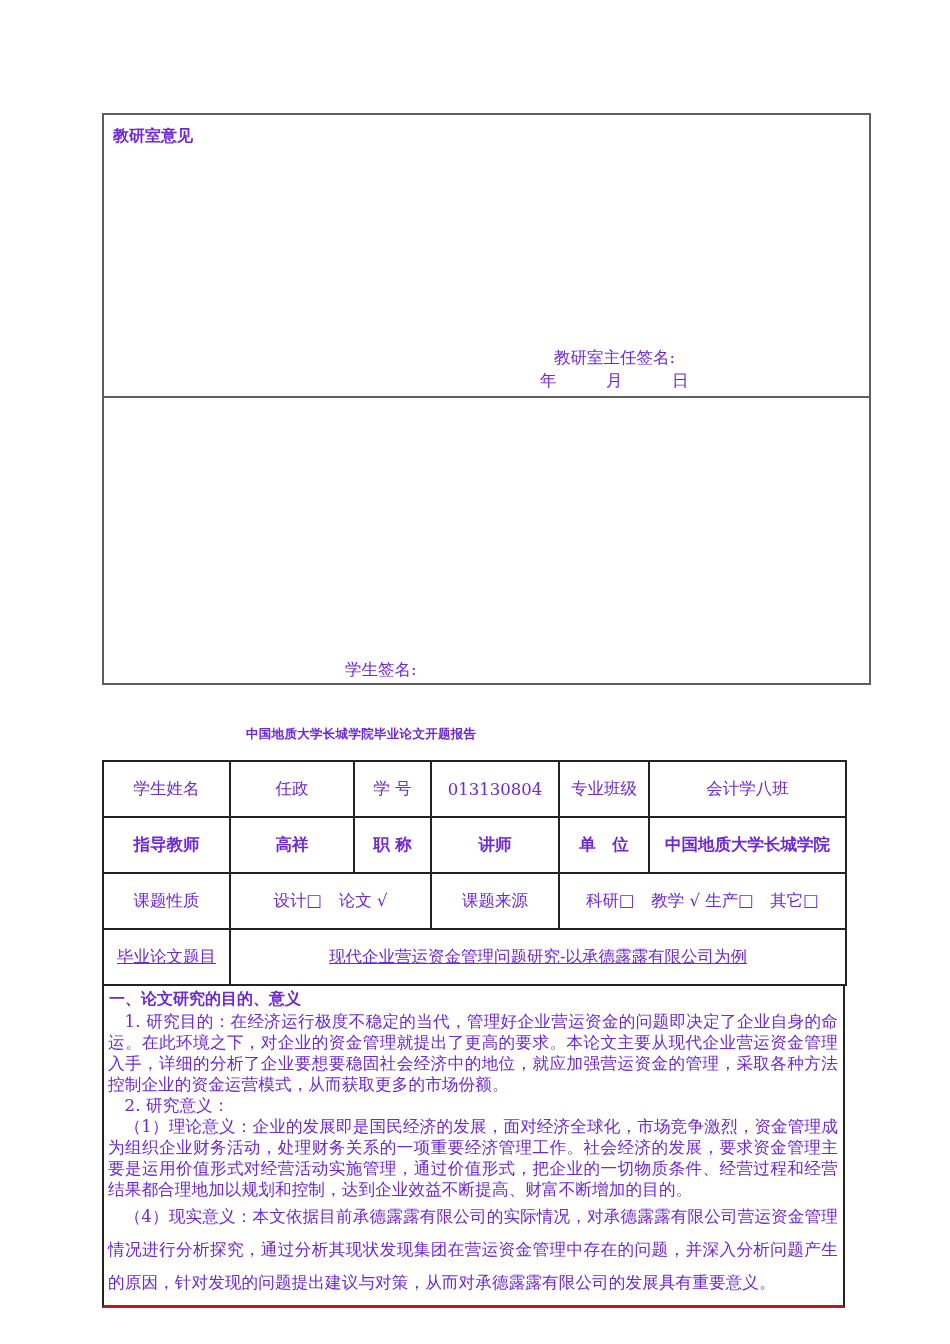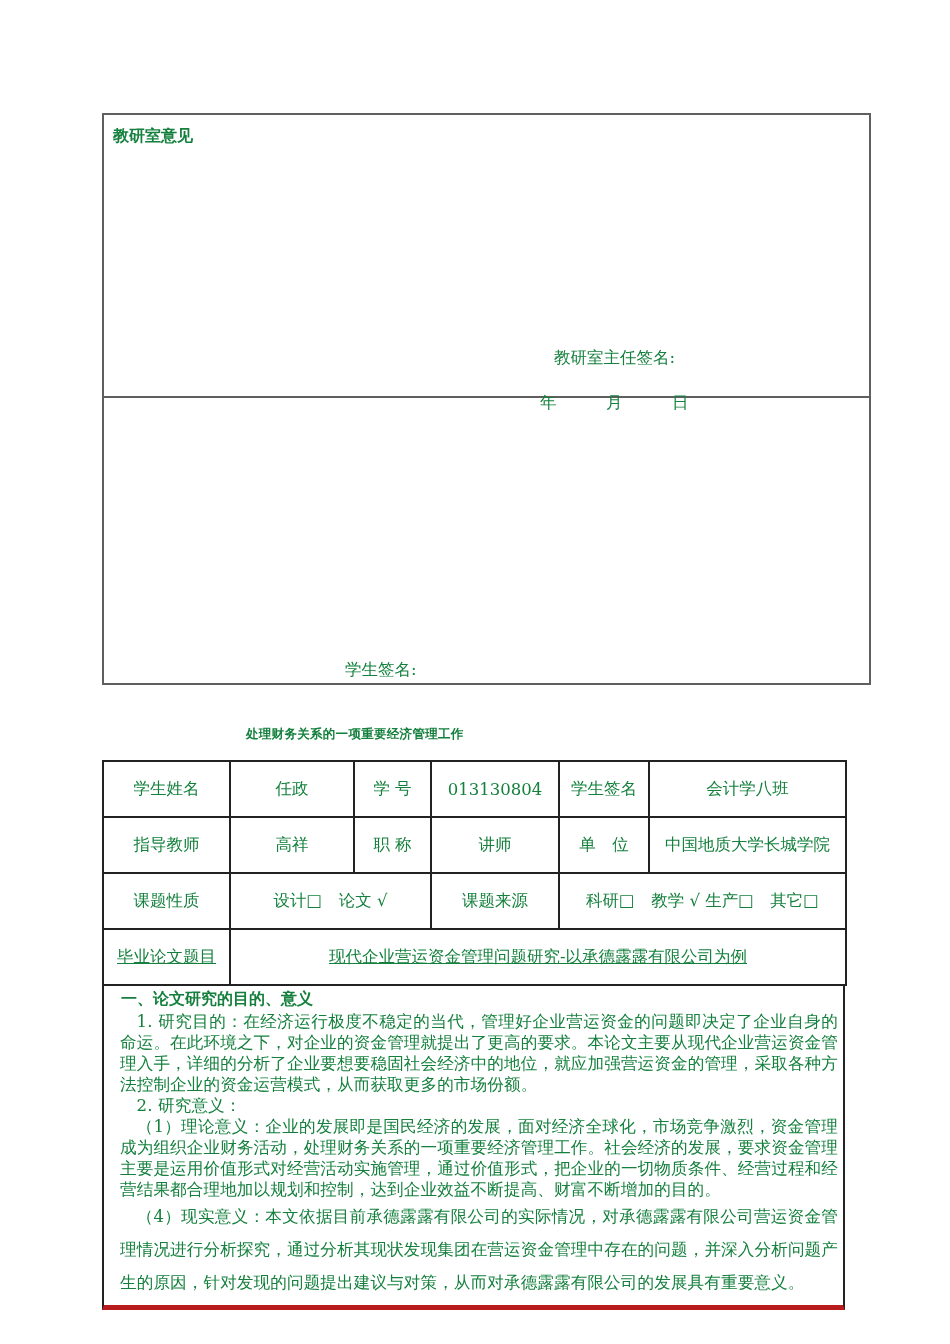--- a/index.html
+++ b/index.html
@@ -1,20 +1,20 @@
 <!DOCTYPE html>
 <html><head>
 <meta charset="utf-8">
 <style>
   html,body { margin:0; padding:0; background:#ffffff; }
   .page {
     position:relative;
     width:950px; height:1344px;
     background:#ffffff;
-    color:#15803d;
+    color:#6d28d9;
     font-family:"DejaVu Serif","Liberation Serif",serif;
     overflow:hidden;
   }
 
   
   .opinion-box {
     position:absolute; left:102px; top:113px;
     width:769px; height:285px;
     border:2px solid #5f5f5f;
     box-sizing:border-box;
@@ -22,21 +22,21 @@
   .opinion-box-title {
     position:absolute; left:9px; top:11px;
     font-weight:bold; font-size:16px;
     font-family:"Liberation Sans","DejaVu Sans",sans-serif;
   }
   .director-sign {
     position:absolute; left:406px; top:232px;
     font-size:16.5px; white-space:pre;margin-left:44px;
   }
   .date-line {
-    position:absolute; left:436px; top:277px;
+    position:absolute; left:436px; top:255px;
     font-size:16.5px; white-space:pre;
   }
   .student-box {
     position:absolute; left:102px; top:398px;
     width:769px; height:287px;
     border:2px solid #5f5f5f; border-top:none;
     box-sizing:border-box;
   }
   .student-sign {
     position:absolute; left:209px; bottom:2px;
@@ -63,30 +63,30 @@
   }
   table.info-table td {
     border:2px solid #222222;
     text-align:center; vertical-align:middle;
     font-size:16.5px;
     padding:16px 2px;
     white-space:pre;
     overflow:hidden;
   }
   tr.r1 { height:38px; }
-  tr.r2 { height:36px; }
+  tr.r2 { height:36px;font-weight:bold; }
   tr.r3 { height:50px; }
   tr.r4 { height:46px;text-decoration:underline; }
 
   .section-box {
     border:2px solid #222222;
     border-top:none;
-    border-bottom:5px solid #b91c1c;
+    border-bottom:3px solid #b91c1c;
     box-sizing:border-box;
-    padding:2px 5px 6px 16px;
+    padding:2px 5px 6px 4px;
   }
   .section-heading {
     font-family:"Liberation Sans","DejaVu Sans",sans-serif;
     font-weight:bold; font-size:16px;
     line-height:22px;
     margin:0 0 1px 1px;
   }
   .para {
     margin:0;
     font-size:16.6px;
@@ -105,39 +105,39 @@
   <div class="opinion-box">
     <div class="opinion-box-title">教研室意见</div>
     <div class="director-sign">教研室主任签名:</div>
     <div class="date-line">年　　　月　　　日</div>
   </div>
 
   <div class="student-box">
     <div class="student-sign">学生签名:</div>
   </div>
 
-  <div class="doc-title">处理财务关系的一项重要经济管理工作</div>
+  <div class="doc-title">中国地质大学长城学院毕业论文开题报告</div>
 
   <div class="lower-block">
     <table class="info-table">
       <colgroup>
         <col style="width:127px">
           <col style="width:124px">
           <col style="width:77px">
         <col style="width:128px">
           <col style="width:90px">
           <col style="width:197px">
       </colgroup>
       <tbody>
         <tr class="r1">
           <td>学生姓名</td>
           <td>任政</td>
           <td>学 号</td>
           <td>013130804</td>
-          <td>学生签名</td>
+          <td>专业班级</td>
           <td>会计学八班</td>
         </tr>
         <tr class="r2">
           <td>指导教师</td>
           <td>高祥</td>
           <td>职 称</td>
           <td>讲师</td>
           <td>单　位</td>
           <td>中国地质大学长城学院</td>
         </tr>

